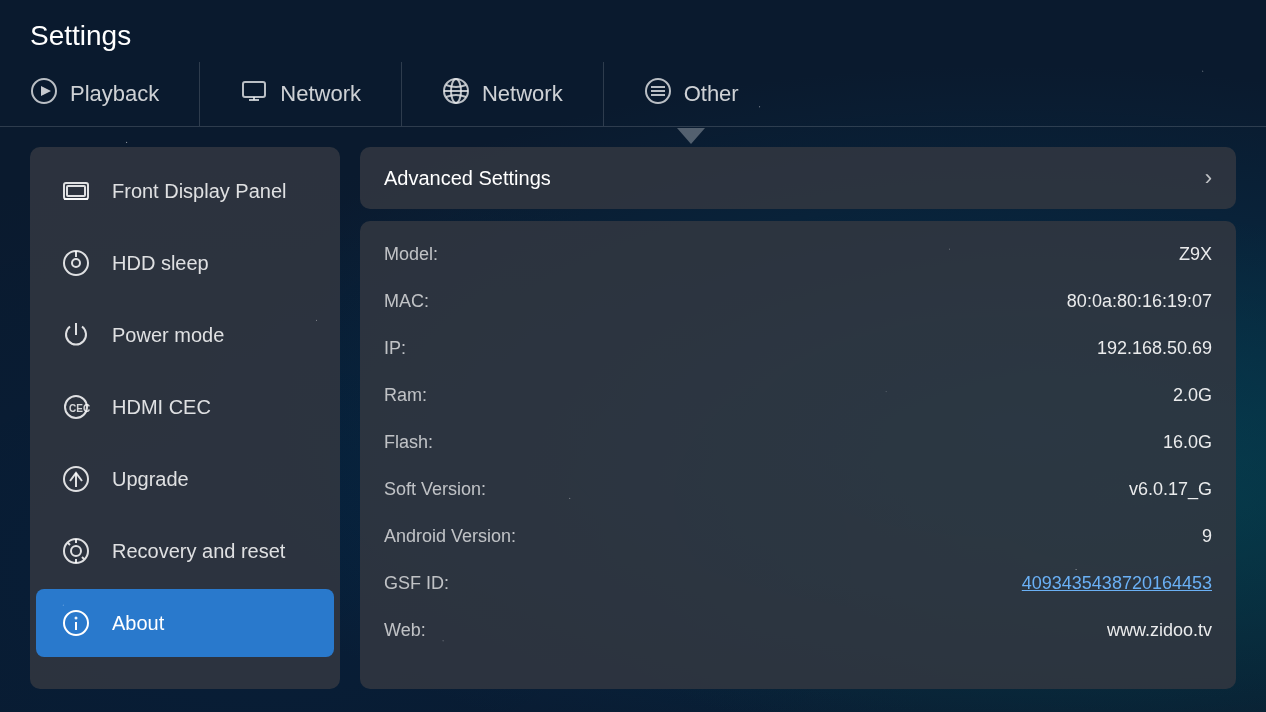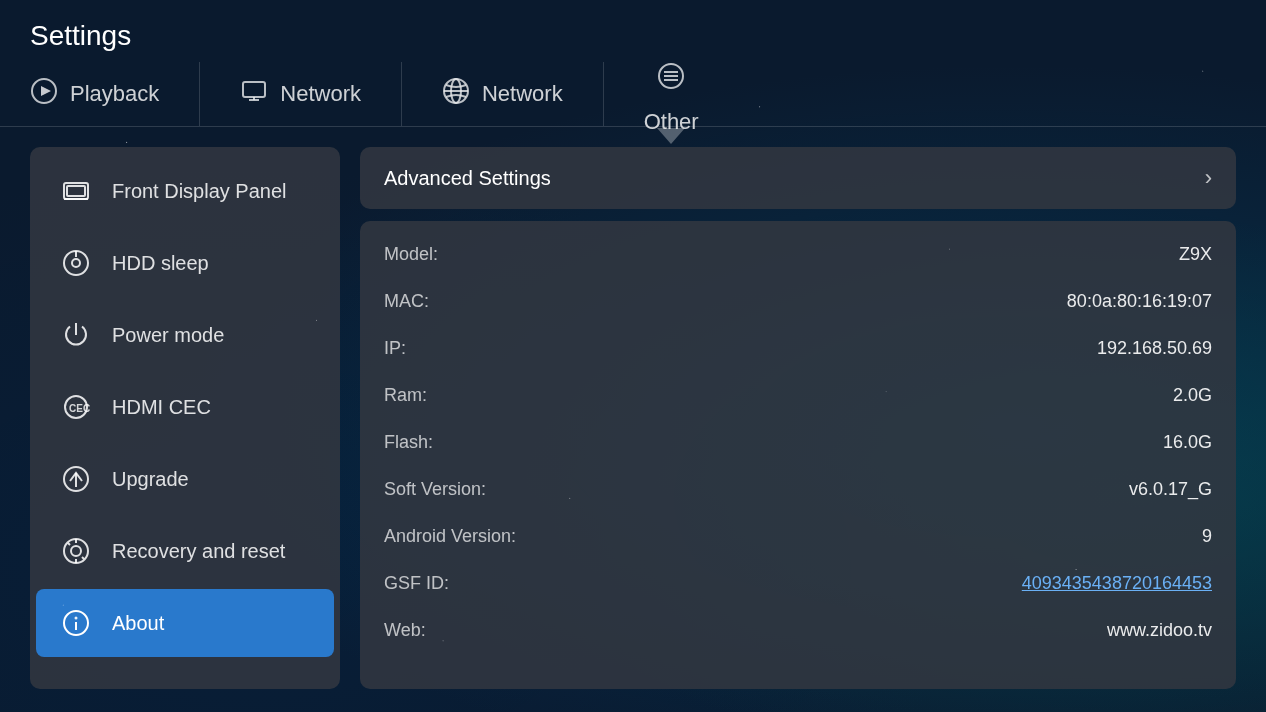--- a/index.html
+++ b/index.html
@@ -232,21 +232,21 @@
         <circle cx="14" cy="14" r="12"></circle>
         <ellipse cx="14" cy="14" rx="5" ry="12"></ellipse>
         <line x1="2" y1="14" x2="26" y2="14"></line>
         <path d="M4 8 Q14 12 24 8"></path>
         <path d="M4 20 Q14 16 24 20"></path>
       </svg>
     </span>
     <span>Network</span>
   </div>
 
-  <div class="nav-item" style="border-right:none;flex-direction:column;">
+  <div class="nav-item" style="border-right:none;">
     <span class="nav-icon">
       <svg width="28" height="28" viewBox="0 0 28 28" stroke="rgba(255,255,255,0.85)" stroke-width="2">
         <circle cx="14" cy="14" r="12"></circle>
         <line x1="7" y1="10" x2="21" y2="10"></line>
         <line x1="7" y1="14" x2="21" y2="14"></line>
         <line x1="7" y1="18" x2="21" y2="18"></line>
       </svg>
     </span>
     <span>Other</span>
     <div class="nav-chevron"></div>

